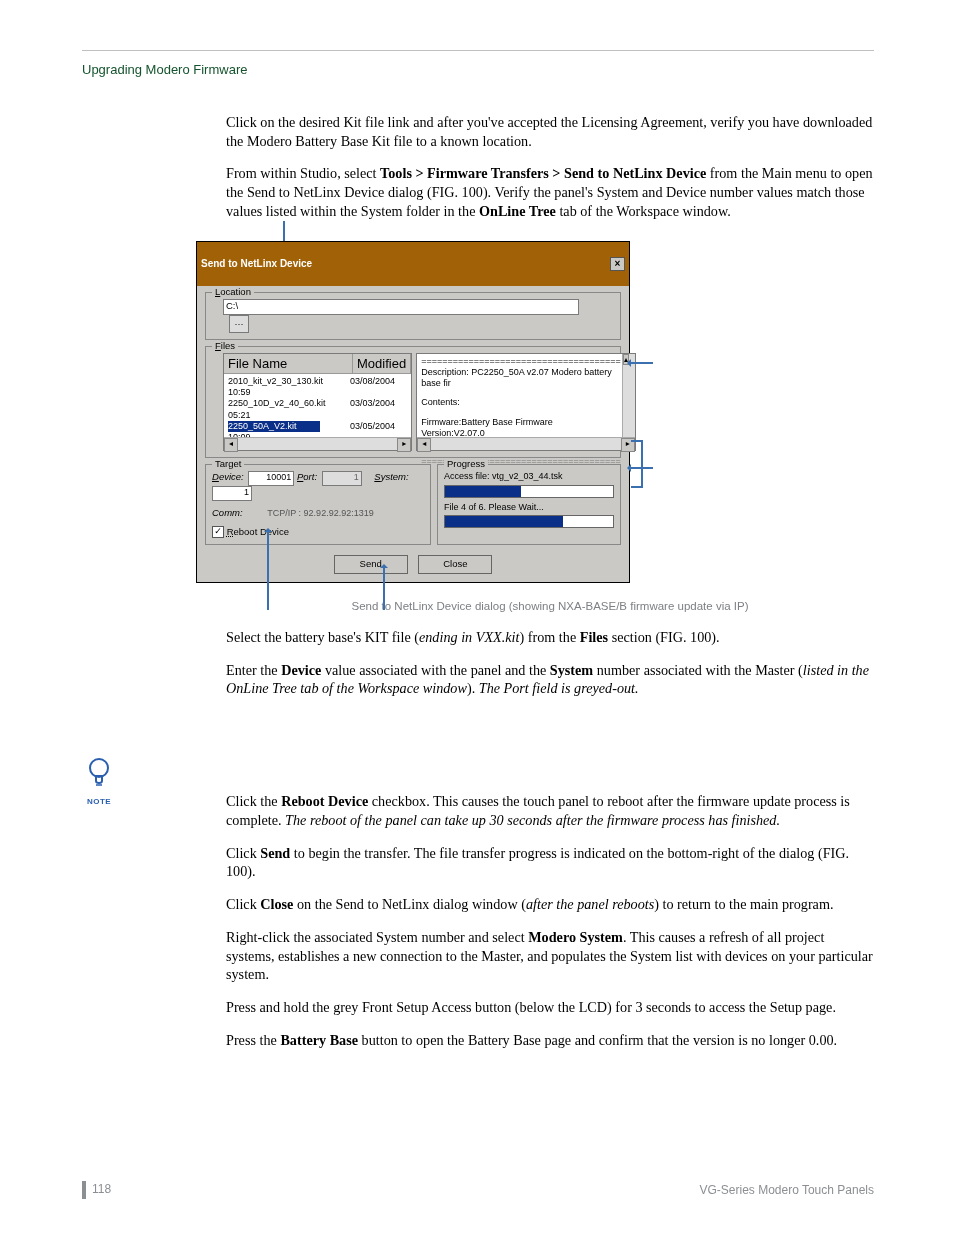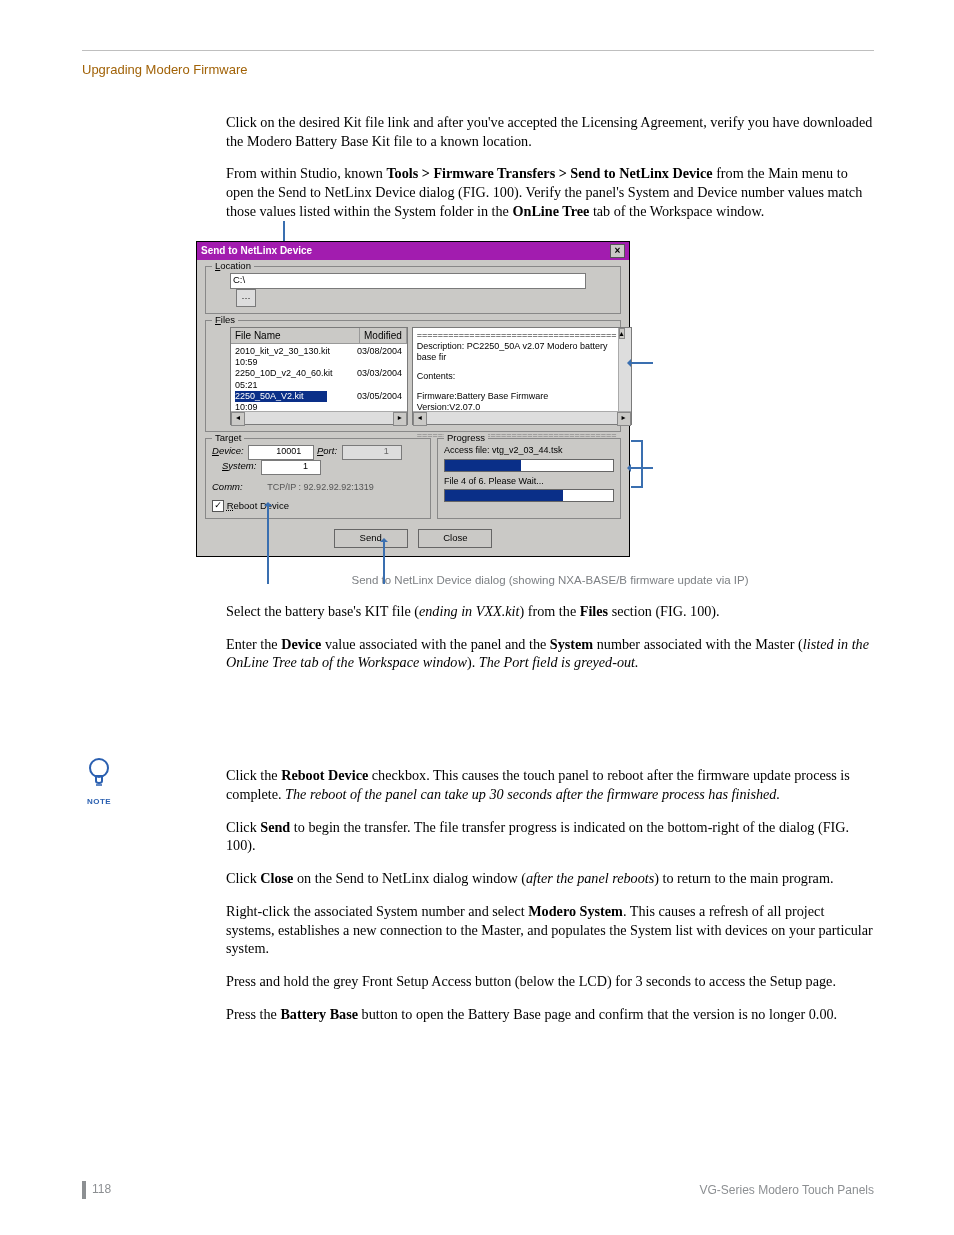--- a/index.html
+++ b/index.html
@@ -1,50 +1,50 @@
 <!DOCTYPE html>
 <html><head>
 <meta charset="utf-8">
 <style>
   html,body{margin:0;padding:0;background:#fff;font-family:"Times New Roman",Times,serif;}
   .page{width:954px;height:1235px;position:relative;box-sizing:border-box;padding:57px 80px 40px 82px;}
   .rule{position:absolute;left:82px;right:80px;top:50px;border-top:1px solid #bfbfbf;}
-  .section-head{color:#a16207;font-family:"Helvetica Neue",Arial,sans-serif;font-size:13px;position:absolute;top:62px;left:82px;}
+  .section-head{color:#14532d;font-family:"Helvetica Neue",Arial,sans-serif;font-size:13px;position:absolute;top:62px;left:82px;}
   .body{margin-left:144px;margin-top:56px;font-size:14.2px;line-height:1.32;color:#000;}
   .body p{margin:0 0 14px 0;}
   .b{font-weight:bold;}
   .i{font-style:italic;}
   .fig-wrap{position:relative;margin:20px 0 8px -30px;}
   .callout-top{position:absolute;left:87px;top:-20px;width:1px;height:22px;border-left:2px solid #3a6fb0;}
   .dialog{width:432px;background:#cac9c6;border:1px solid #000;font-family:Tahoma,Arial,sans-serif;font-size:9.5px;color:#000;position:relative;}
-  .titlebar{background:#a21caf;color:#fff;font-weight:bold;padding:2px 4px;font-size:10px;display:flex;justify-content:space-between;align-items:center;}
+  .titlebar{background:#a16207;color:#fff;font-weight:bold;padding:15px 4px;font-size:10px;display:flex;justify-content:space-between;align-items:center;}
   .closebtn{width:13px;height:12px;background:#cac9c6;color:#000;display:flex;align-items:center;justify-content:center;font-weight:bold;font-size:10px;border:1px solid #555;line-height:1;}
-  .grp{position:relative;border:1px solid #888;margin:6px 8px;padding:6px 24px;}
+  .grp{position:relative;border:1px solid #888;margin:6px 8px;padding:6px 17px;}
   .grp-label{position:absolute;top:-7px;left:6px;background:#cac9c6;padding:0 3px;font-size:9.5px;}
   .loc-input{display:inline-block;width:350px;height:14px;background:#fff;border:1px solid #7a7a7a;padding:0 2px;font-size:9.5px;vertical-align:top;}
   .browse{display:inline-block;width:18px;height:16px;border:1px solid #7a7a7a;background:#ddd;text-align:center;line-height:12px;margin-left:6px;vertical-align:top;}
   .files-box{display:flex;gap:4px;}
   .listpane{background:#fff;border:1px solid #7a7a7a;height:96px;position:relative;font-size:9px;}
   .listpane.left{width:192px;}
   .listpane.right{flex:1;}
-  .listhdr{background:#cac9c6;border-bottom:1px solid #999;display:flex;font-size:10px;}
+  .listhdr{background:#cac9c6;border-bottom:1px solid #999;display:flex;font-size:13px;}
   .listhdr span{padding:1px 4px;border-right:1px solid #999;}
   .listbody{padding:2px 4px;font-size:9px;line-height:1.25;}
   .sel{background:#0a2f88;color:#fff;display:inline-block;}
   .hscroll{position:absolute;left:0;right:0;bottom:0;height:12px;background:#ddd;border-top:1px solid #aaa;display:flex;justify-content:space-between;}
   .hscroll .arr{width:12px;height:12px;background:#cac9c6;border:1px solid #888;font-size:8px;text-align:center;line-height:10px;}
   .vscroll{position:absolute;top:0;right:0;bottom:12px;width:12px;background:#ddd;border-left:1px solid #aaa;}
   .vscroll .arr{width:12px;height:12px;background:#cac9c6;border:1px solid #888;font-size:8px;text-align:center;line-height:10px;}
   .row2{display:flex;gap:6px;margin:0 8px 4px;}
   .target-grp,.progress-grp{border:1px solid #888;padding:6px 6px;position:relative;}
   .target-grp{flex:1;}
   .progress-grp{width:170px;}
   .fld-label{display:inline-block;font-size:9.5px;margin-right:2px;font-style:italic;}
   .fld-label .u{text-decoration:underline;}
-  .fld-input{display:inline-block;background:#fff;border:1px solid #7a7a7a;height:13px;font-size:9px;text-align:right;padding:0 12px;}
+  .fld-input{display:inline-block;background:#fff;border:1px solid #7a7a7a;height:13px;font-size:9px;text-align:right;padding:0 2px;}
   .fld-input.disabled{background:#ddd;color:#666;}
   .conn{font-size:9px;color:#555;margin:6px 0 4px 52px;}
   .chk{display:inline-block;width:10px;height:10px;border:1px solid #555;background:#fff;text-align:center;line-height:9px;font-size:9px;vertical-align:middle;}
   .chk-label{font-size:9.5px;vertical-align:middle;}
   .pbar{height:11px;border:1px solid #666;background:#fff;margin:2px 0 4px;position:relative;}
   .pbar .fill{position:absolute;left:0;top:0;bottom:0;width:45%;background:#0a2f88;}
   .pbar .fill2{width:70%;}
   .btns{text-align:center;padding:6px 0 8px;}
   .wbtn{display:inline-block;min-width:52px;padding:2px 10px;border:1px solid #666;background:#cac9c6;font-size:9.5px;margin:0 4px;}
   .arrow-r{position:absolute;width:24px;height:2px;background:#3a6fb0;}
@@ -63,21 +63,21 @@
 <body>
 
 <div class="page">
   <div class="rule"></div>
   <div class="section-head">Upgrading Modero Firmware</div>
 
   <div class="body">
     <p>Click on the desired Kit file link and after you've accepted the Licensing Agreement, verify you have downloaded the Modero Battery Base Kit file to a known location.</p>
 
     <p>
-      <span>From within Studio, known </span><span class="b">Tools &gt; Firmware Transfers &gt; Send to NetLinx Device</span><span> from the Main menu to open the Send to NetLinx Device dialog (FIG. 100). Verify the panel's System and Device number values match those values listed within the System folder in the </span><span class="b">OnLine Tree</span><span> tab of the Workspace window.</span>
+      <span>From within Studio, select </span><span class="b">Tools &gt; Firmware Transfers &gt; Send to NetLinx Device</span><span> from the Main menu to open the Send to NetLinx Device dialog (FIG. 100). Verify the panel's System and Device number values match those values listed within the System folder in the </span><span class="b">OnLine Tree</span><span> tab of the Workspace window.</span>
     </p>
 
     <div class="fig-wrap">
       <div class="callout-top"></div>
       <div class="dialog">
         <div class="titlebar">
           <span>Send to NetLinx Device</span>
           <span class="closebtn">×</span>
         </div>
 

